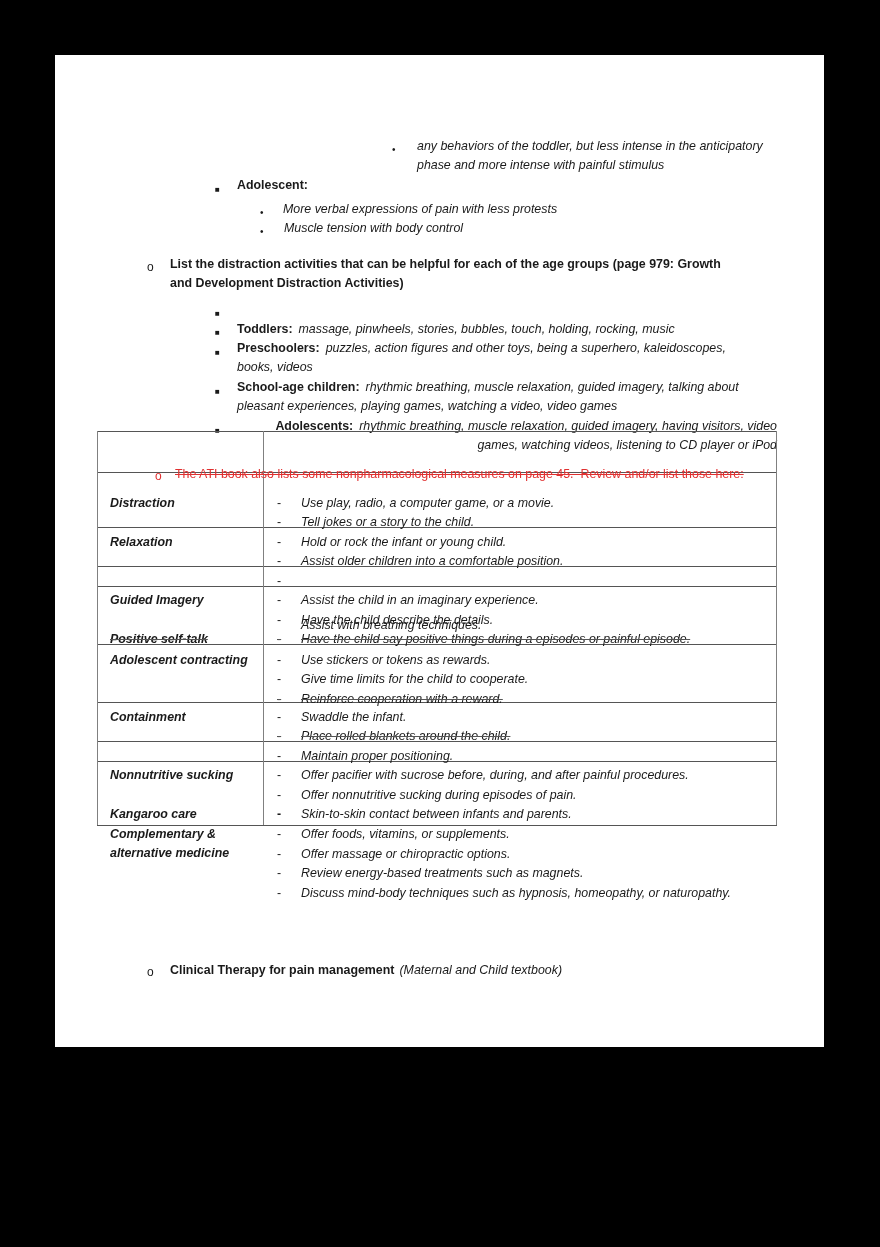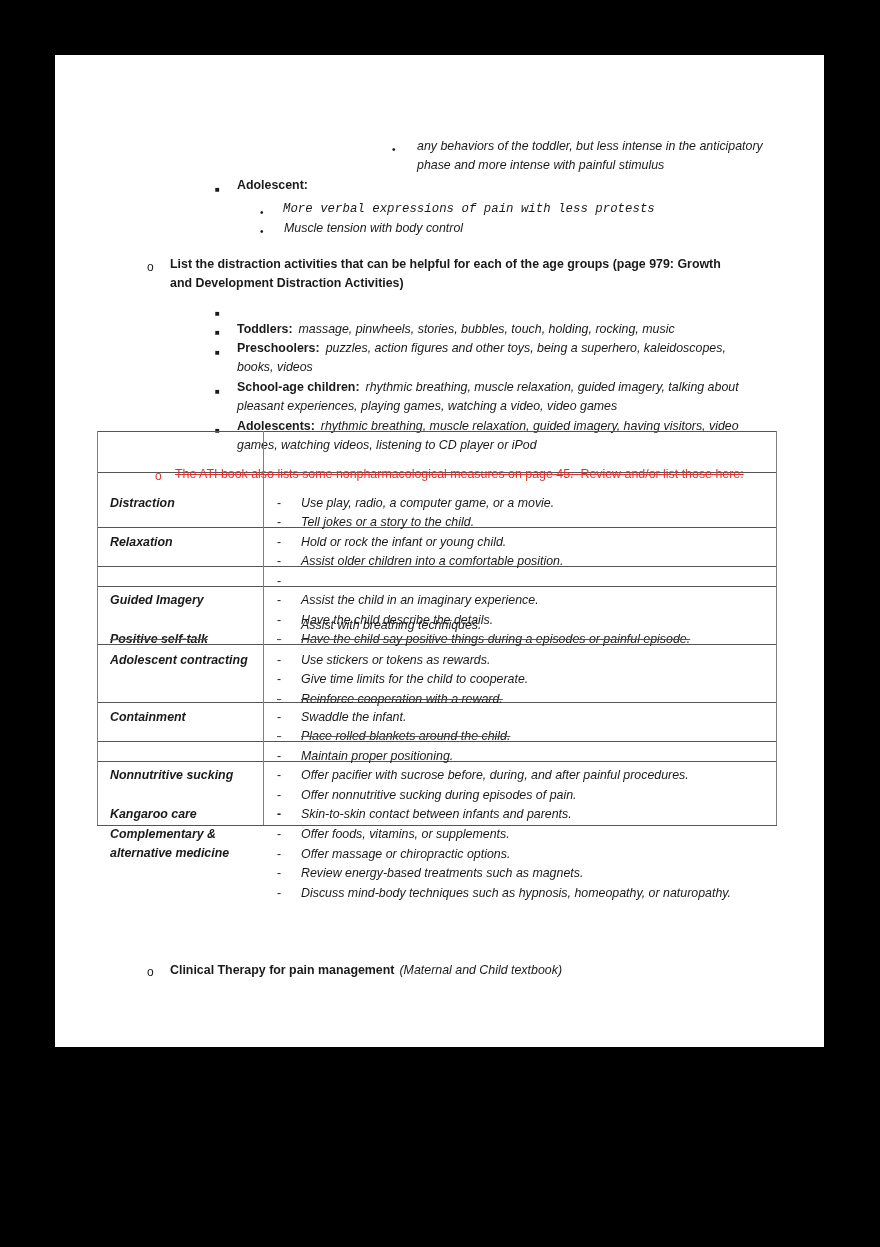--- a/index.html
+++ b/index.html
@@ -92,41 +92,41 @@
 
 <div id="page">
 
   <span class="bullet b-disc" style="left:337px; top:85px;">•</span>
   <div class="tx it wrapline" style="left:362px; top:82px; width:360px;">any behaviors of the toddler, but less intense in the anticipatory phase and more intense with painful stimulus</div>
 
   <span class="bullet b-square" style="left:160px; top:125px;">■</span>
   <div class="tx bd" style="left:182px; top:121px;">Adolescent:</div>
 
   <span class="bullet b-disc" style="left:205px; top:148px;">•</span>
-  <div class="tx it" style="left:228px; top:145px;font-family:Liberation Mono, monospace;">More verbal expressions of pain with less protests</div>
+  <div class="tx it" style="left:228px; top:145px;">More verbal expressions of pain with less protests</div>
 
   <span class="bullet b-disc" style="left:205px; top:167px;">•</span>
   <div class="tx it" style="left:229px; top:164px;">Muscle tension with body control</div>
 
   <span class="bullet b-circle" style="left:92px; top:203px;">o</span>
   <div class="tx bd wrapline" style="left:115px; top:200px; width:560px;">List the distraction activities that can be helpful for each of the age groups (page 979: Growth and Development Distraction Activities)</div>
 
   <span class="bullet b-square" style="left:160px; top:249px;">■</span>
 
   <span class="bullet b-square" style="left:160px; top:268px;">■</span>
   <div class="tx" style="left:182px; top:265px;"><span class="bd">Toddlers:</span><span class="it" style="margin-left:6px;">massage, pinwheels, stories, bubbles, touch, holding, rocking, music</span></div>
 
   <span class="bullet b-square" style="left:160px; top:288px;">■</span>
   <div class="tx wrapline" style="left:182px; top:284px; width:510px;"><span class="bd">Preschoolers:</span><span class="it" style="margin-left:6px;">puzzles, action figures and other toys, being a superhero, kaleidoscopes, books, videos</span></div>
 
   <span class="bullet b-square" style="left:160px; top:327px;">■</span>
   <div class="tx wrapline" style="left:182px; top:323px; width:540px;"><span class="bd">School-age children:</span><span class="it" style="margin-left:6px;">rhythmic breathing, muscle relaxation, guided imagery, talking about pleasant experiences, playing games, watching a video, video games</span></div>
 
   <span class="bullet b-square" style="left:160px; top:366px;">■</span>
-  <div class="tx wrapline" style="left:182px; top:362px; width:540px;"><span class="bd">Adolescents:</span><span class="it" style="margin-left:6px;">rhythmic breathing, muscle relaxation, guided imagery, having visitors, video games, watching videos, listening to CD player or iPod</span></div>
+  <div class="tx wrapline" style="left:182px; top:362px; width:540px;text-align:right;"><span class="bd">Adolescents:</span><span class="it" style="margin-left:6px;">rhythmic breathing, muscle relaxation, guided imagery, having visitors, video games, watching videos, listening to CD player or iPod</span></div>
 
   <div id="tablewrap">
 
     <div class="hline dark" style="top:0px;"></div>
     <div class="hline dark" style="top:41px;"></div>
     <div class="hline dark" style="top:96px;"></div>
     <div class="hline dark" style="top:135px;"></div>
     <div class="hline dark" style="top:155px;"></div>
     <div class="hline dark" style="top:213px;"></div>
     <div class="hline dark" style="top:271px;"></div>

